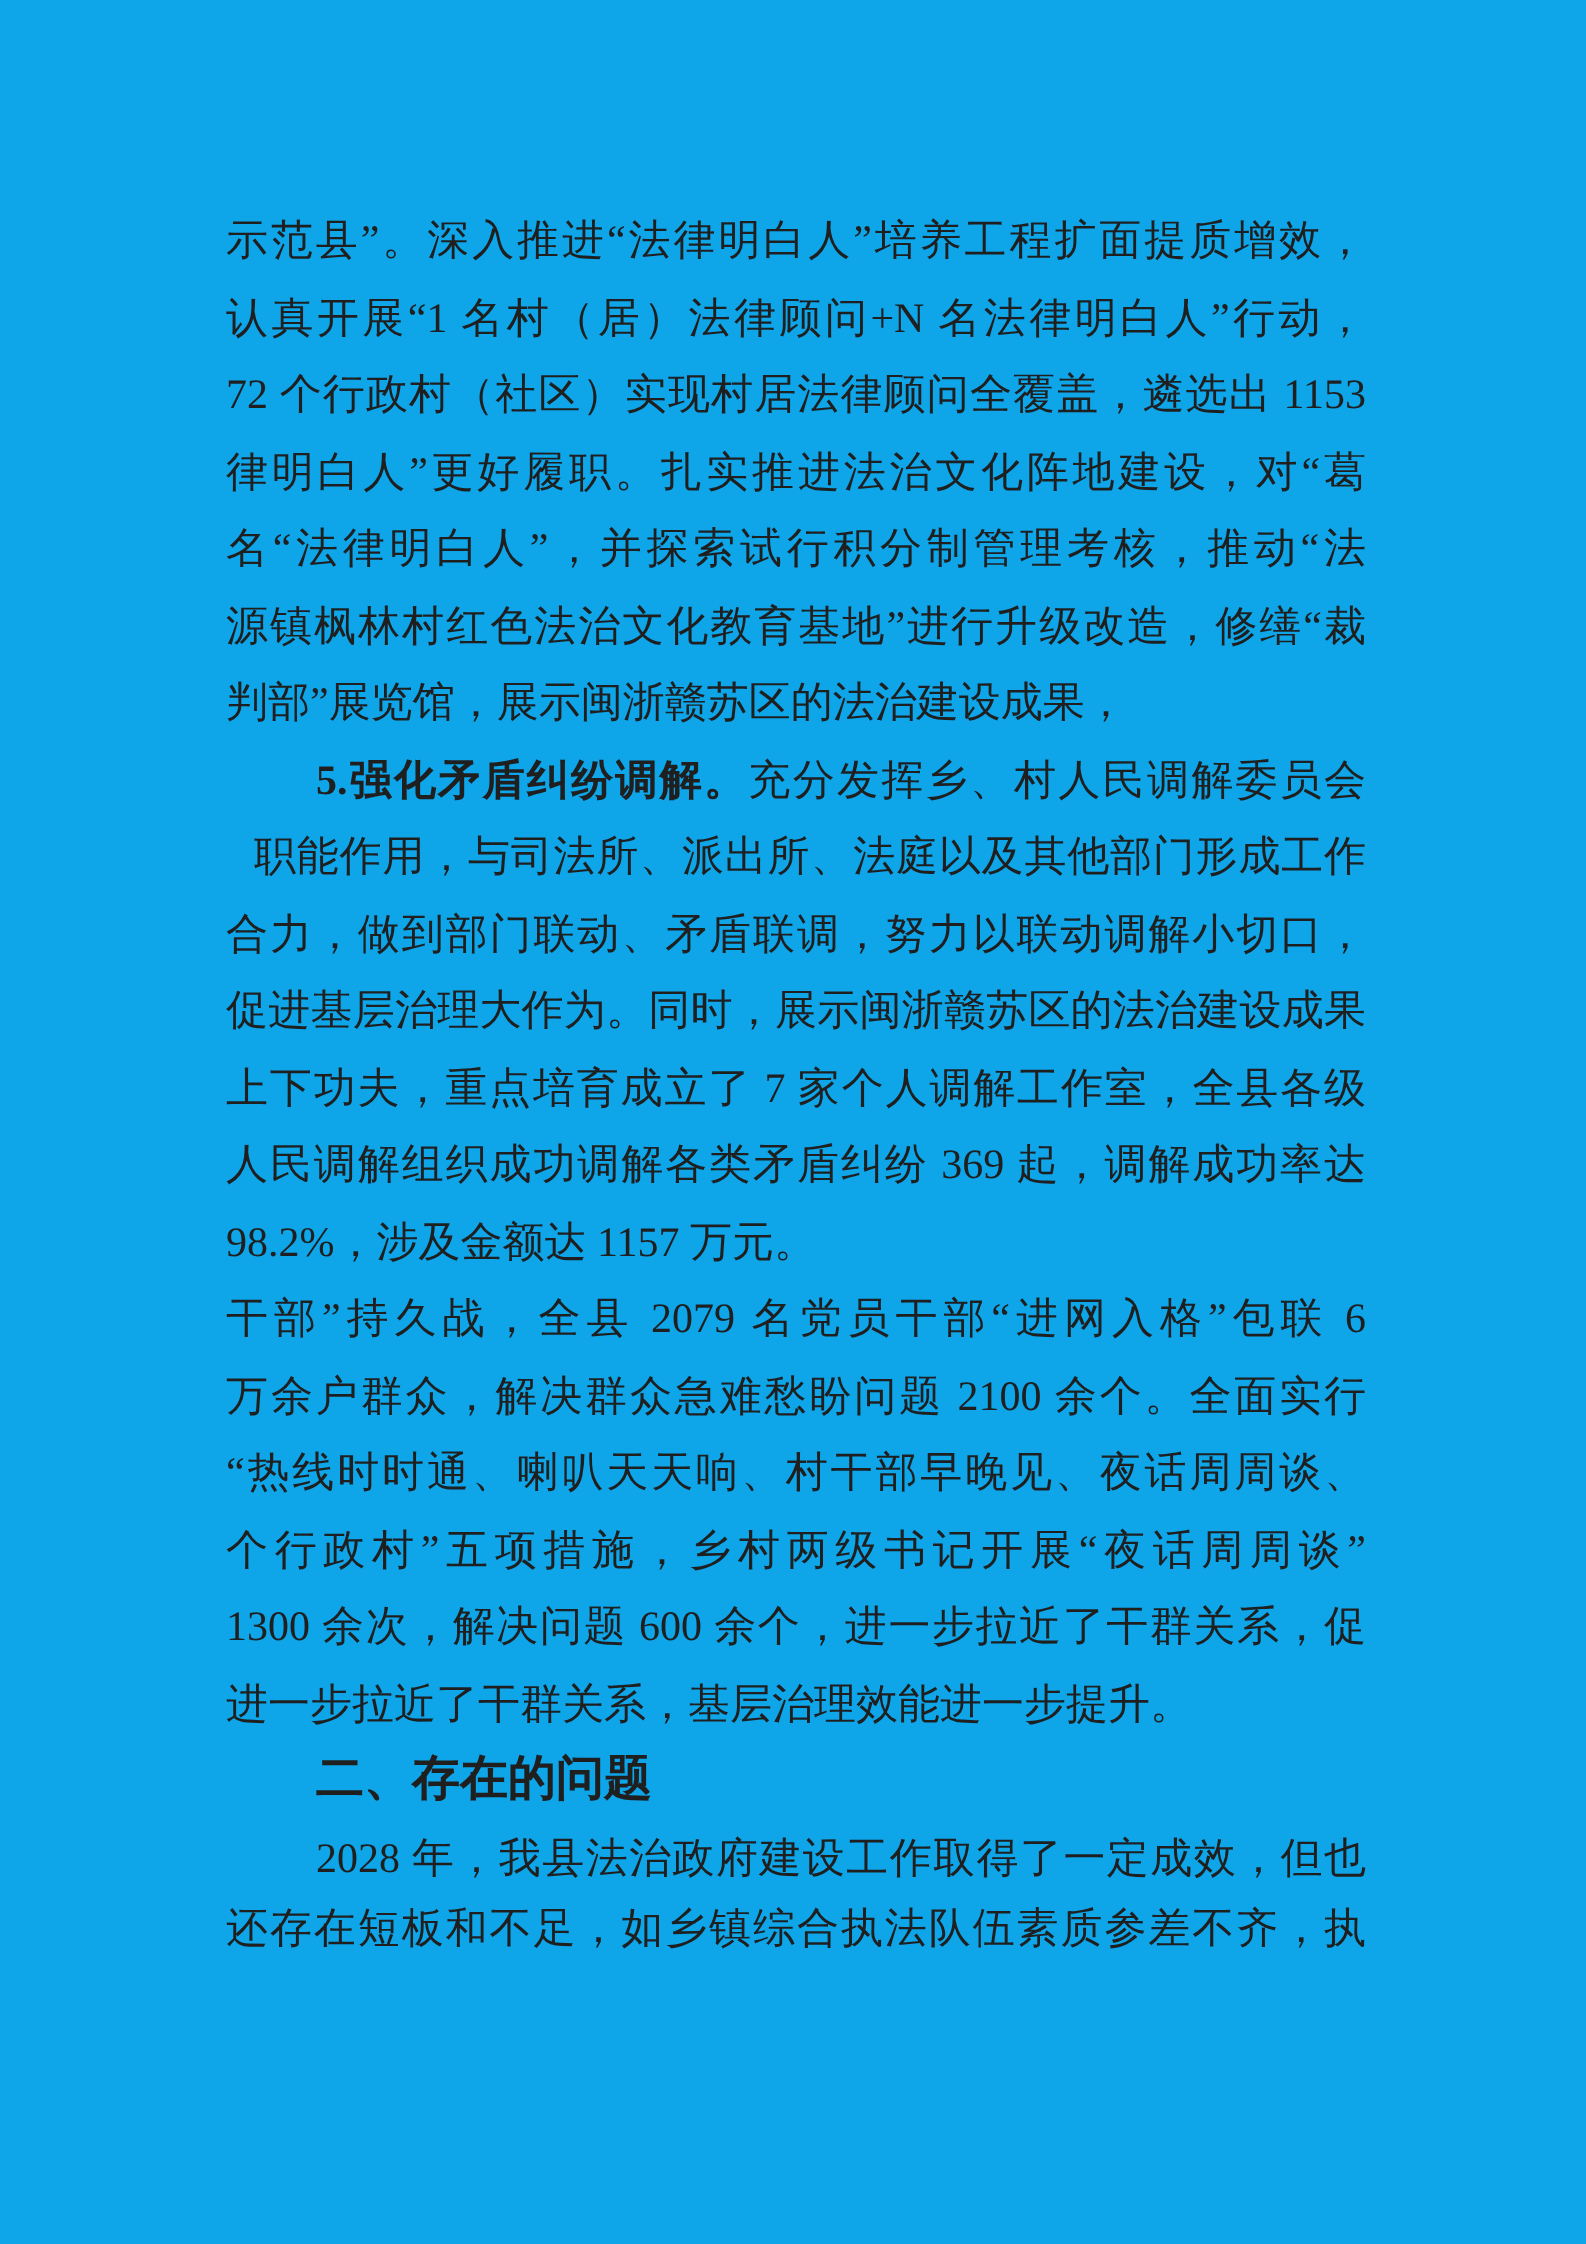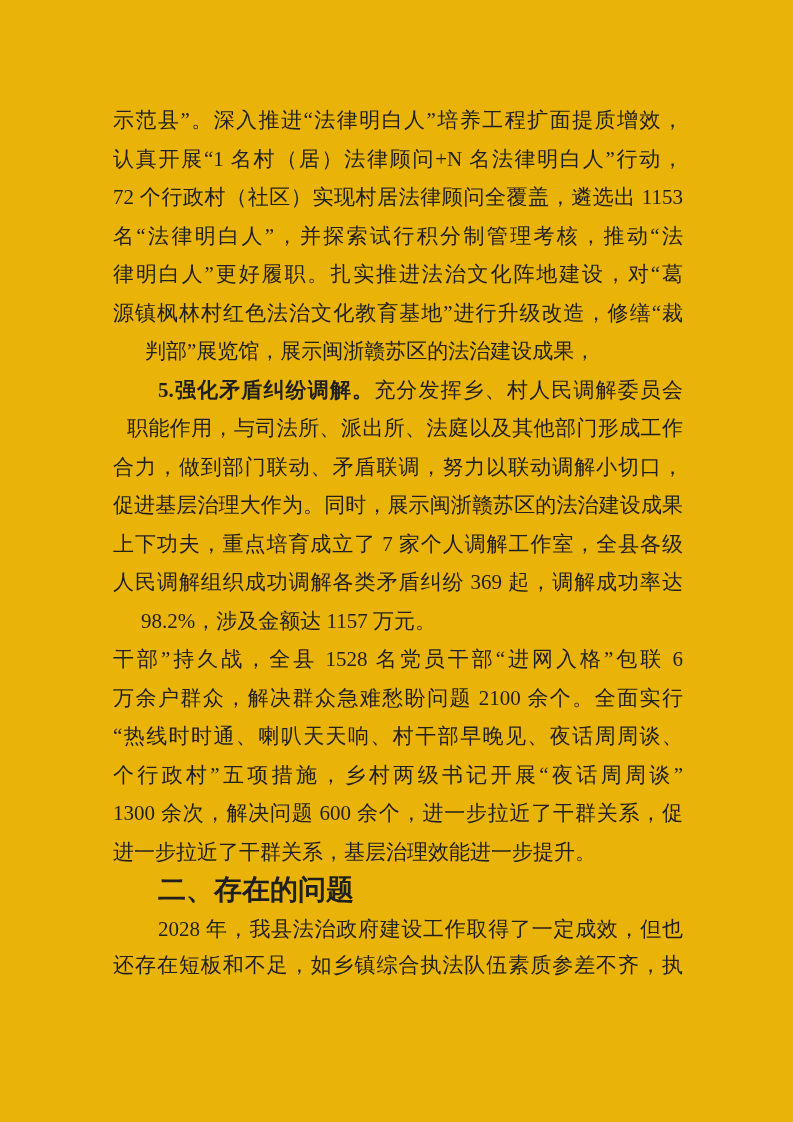--- a/index.html
+++ b/index.html
@@ -34,43 +34,43 @@
   }
   .line.indent {
     text-indent: 45px;
   }
   .line .bold-lead {
     font-weight: bold;
   }
   .line.heading-line {
     font-family: "Liberation Sans", "DejaVu Sans", sans-serif;
     font-weight: bold;
-    font-size: 28px;
+    font-size: 24px;
   }
 </style>
 </head>
 <body>
 
-<div class="page" style="background: #eab308;">
+<div class="page" style="background: #0ea5e9;">
   <div class="doc-body">
       <div class="line full" style="color: rgb(31, 31, 31);"><span>示范县”。深入推进“法律明白人”培养工程扩面提质增效，</span></div>
       <div class="line full" style="color: rgb(31, 31, 31);"><span>认真开展“1 名村（居）法律顾问+N 名法律明白人”行动，</span></div>
       <div class="line full" style="color: rgb(31, 31, 31);"><span>72 个行政村（社区）实现村居法律顾问全覆盖，遴选出 1153</span></div>
+      <div class="line full" style="color: rgb(31, 31, 31);"><span>律明白人”更好履职。扎实推进法治文化阵地建设，对“葛</span></div>
       <div class="line full" style="color: rgb(31, 31, 31);"><span>名“法律明白人”，并探索试行积分制管理考核，推动“法</span></div>
-      <div class="line full" style="color: rgb(31, 31, 31);"><span>律明白人”更好履职。扎实推进法治文化阵地建设，对“葛</span></div>
       <div class="line full" style="color: rgb(31, 31, 31);"><span>源镇枫林村红色法治文化教育基地”进行升级改造，修缮“裁</span></div>
-      <div class="line" style="color: rgb(31, 31, 31); margin-left: 32px;"><span>判部”展览馆，展示闽浙赣苏区的法治建设成果，</span></div>
+      <div class="line" style="color: rgb(31, 31, 31);"><span>判部”展览馆，展示闽浙赣苏区的法治建设成果，</span></div>
       <div class="line full indent" style="color: rgb(31, 31, 31);"><span class="bold-lead">5.强化矛盾纠纷调解。</span><span>充分发挥乡、村人民调解委员会</span></div>
       <div class="line full" style="color: rgb(31, 31, 31); margin-left: 14px;"><span>职能作用，与司法所、派出所、法庭以及其他部门形成工作</span></div>
       <div class="line full" style="color: rgb(31, 31, 31);"><span>合力，做到部门联动、矛盾联调，努力以联动调解小切口，</span></div>
       <div class="line full" style="color: rgb(31, 31, 31);"><span>促进基层治理大作为。同时，展示闽浙赣苏区的法治建设成果</span></div>
       <div class="line full" style="color: rgb(31, 31, 31);"><span>上下功夫，重点培育成立了 7 家个人调解工作室，全县各级</span></div>
       <div class="line full" style="color: rgb(31, 31, 31);"><span>人民调解组织成功调解各类矛盾纠纷 369 起，调解成功率达</span></div>
-      <div class="line" style="color: rgb(31, 31, 31); margin-left: 28px;"><span>98.2%，涉及金额达 1157 万元。</span></div>
-      <div class="line full" style="color: rgb(31, 31, 31);"><span>干部”持久战，全县 1528 名党员干部“进网入格”包联 6</span></div>
+      <div class="line" style="color: rgb(31, 31, 31);"><span>98.2%，涉及金额达 1157 万元。</span></div>
+      <div class="line full" style="color: rgb(31, 31, 31);"><span>干部”持久战，全县 2079 名党员干部“进网入格”包联 6</span></div>
       <div class="line full" style="color: rgb(31, 31, 31);"><span>万余户群众，解决群众急难愁盼问题 2100 余个。全面实行</span></div>
       <div class="line full" style="color: rgb(31, 31, 31);"><span>“热线时时通、喇叭天天响、村干部早晚见、夜话周周谈、</span></div>
       <div class="line full" style="color: rgb(31, 31, 31);"><span>个行政村”五项措施，乡村两级书记开展“夜话周周谈”</span></div>
       <div class="line full" style="color: rgb(31, 31, 31);"><span>1300 余次，解决问题 600 余个，进一步拉近了干群关系，促</span></div>
       <div class="line" style="color: rgb(31, 31, 31);"><span>进一步拉近了干群关系，基层治理效能进一步提升。</span></div>
       <div class="line indent heading-line" style="color: rgb(31, 31, 31);"><span>二、存在的问题</span></div>
       <div class="line full indent" style="color: rgb(31, 31, 31);"><span>2028 年，我县法治政府建设工作取得了一定成效，但也</span></div>
       <div class="line full" style="color: rgb(31, 31, 31); font-family: Liberation Mono, monospace;"><span>还存在短板和不足，如乡镇综合执法队伍素质参差不齐，执</span></div>
     </div>
 </div>

